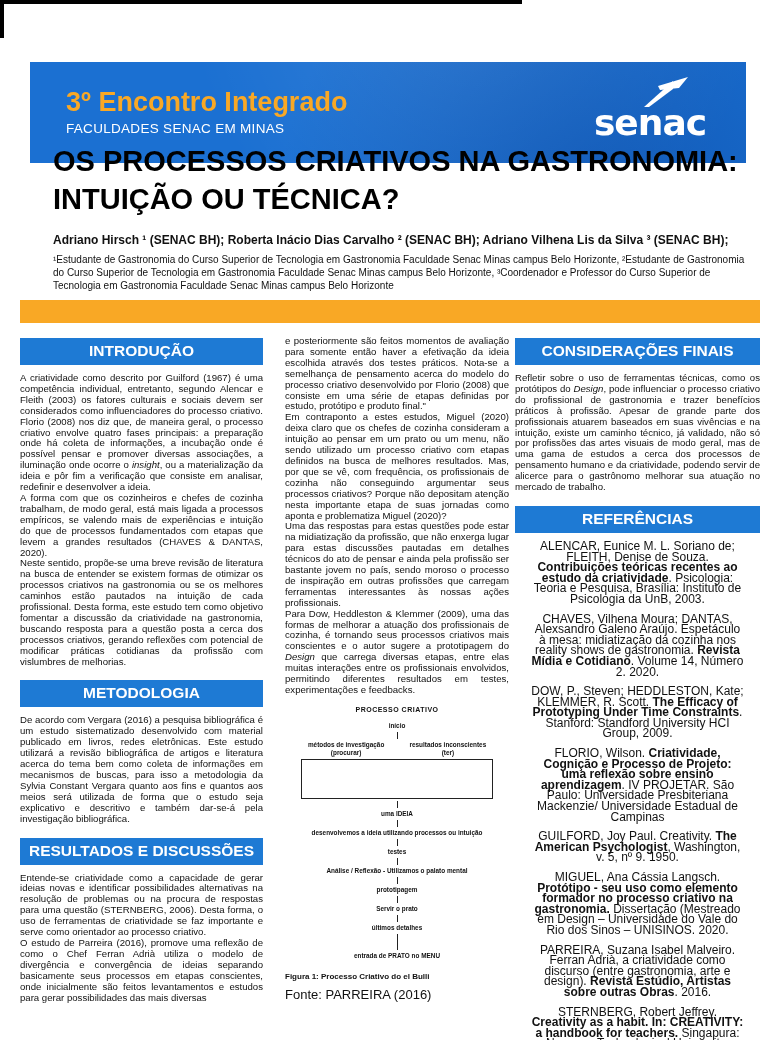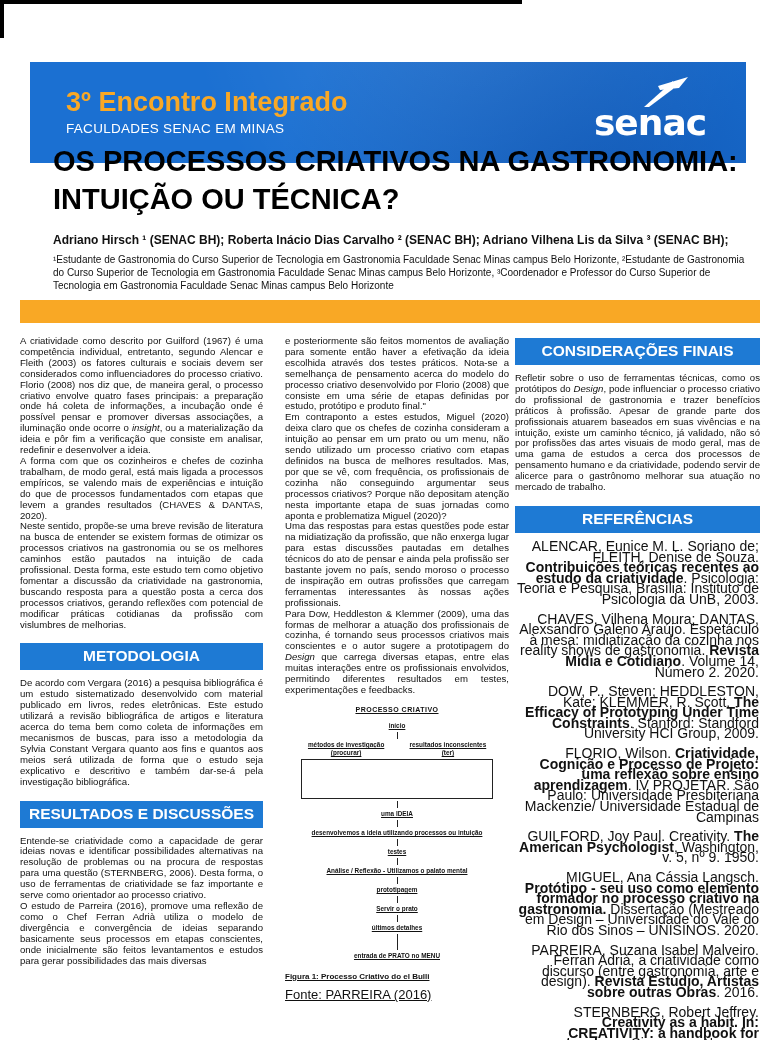--- a/index.html
+++ b/index.html
@@ -33,25 +33,25 @@
   .col{display:block;}
   #col-left{width:243px;}
   #col-mid{width:224px;margin-left:22px;}
   #col-right{width:245px;margin-left:6px;}
 
   .sec-head{background:#1E7AD4;color:#fff;font-weight:bold;font-size:15.5px;
             text-align:center;padding:4px 0 5px;margin:13px 0 8px;}
   .sec-head.first{margin-top:2px;}
 
   .bp{font-size:9.6px;line-height:10.9px;text-align:justify;margin:0;}
-  .ref{font-size:14px;line-height:10.6px;text-align:right;margin:0 1px 9px;}
+  .ref{font-size:12px;line-height:10.6px;text-align:center;margin:0 16px 9px;}
   .it{font-style:italic;}
   .bd{font-weight:bold;}
 
-  .fig{margin-top:10px;text-decoration:underline;}
+  .fig{margin-top:10px;}
   .flow{display:flex;flex-direction:column;align-items:center;font-weight:bold;}
   .flow-title{font-size:7px;letter-spacing:.5px;margin-bottom:9px;font-weight:bold;text-align:center;}
   .fnode{font-size:6.4px;line-height:1.25;text-align:center;max-width:200px;}
   .conn{width:1px;background:#222;height:7px;margin:2px 0;}
   .conn.tall{height:16px;}
   .branch{width:192px;}
   .branch-labels{display:flex;justify-content:space-between;font-size:6.4px;text-align:center;line-height:1.25;}
   .branch-labels .bl{width:47%;}
   .branch-box{height:38px;border:1.2px solid #222;margin-top:2px;}
   .fig-cap{margin-top:12px;font-size:8px;font-weight:bold;text-align:left;}
@@ -80,20 +80,21 @@
 <section class="title-block">
   <h1 class="poster-title">OS PROCESSOS CRIATIVOS NA GASTRONOMIA: INTUIÇÃO OU TÉCNICA?</h1>
   <div class="authors">Adriano Hirsch ¹ (SENAC BH); Roberta Inácio Dias Carvalho ² (SENAC BH); Adriano Vilhena Lis da Silva ³ (SENAC BH);</div>
   <div class="affil">¹Estudante de Gastronomia do Curso Superior de Tecnologia em Gastronomia Faculdade Senac Minas campus Belo Horizonte, ²Estudante de Gastronomia do Curso Superior de Tecnologia em Gastronomia Faculdade Senac Minas campus Belo Horizonte, ³Coordenador e Professor do Curso Superior de Tecnologia em Gastronomia Faculdade Senac Minas campus Belo Horizonte</div>
 </section>
 
 <div class="orange-bar"></div>
 
 <main>
   <div class="col" id="col-left">
+      <div class="sec-head first">INTRODUÇÃO</div>
       <p class="bp"><span>A criatividade como descrito por Guilford (1967) é uma competência individual, entretanto, segundo Alencar e Fleith (2003) os fatores culturais e sociais devem ser considerados como influenciadores do processo criativo. Florio (2008) nos diz que, de maneira geral, o processo criativo envolve quatro fases principais: a preparação onde há coleta de informações, a incubação onde é possível pensar e promover diversas associações, a iluminação onde ocorre o </span><span class="it ">insight</span><span>, ou a materialização da ideia e pôr fim a verificação que consiste em analisar, redefinir e desenvolver a ideia.</span></p>
       <p class="bp"><span>A forma com que os cozinheiros e chefes de cozinha trabalham, de modo geral, está mais ligada a processos empíricos, se valendo mais de experiências e intuição do que de processos fundamentados com etapas que levem a grandes resultados (CHAVES &amp; DANTAS, 2020).</span></p>
       <p class="bp"><span>Neste sentido, propõe-se uma breve revisão de literatura na busca de entender se existem formas de otimizar os processos criativos na gastronomia ou se os melhores caminhos estão pautados na intuição de cada profissional. Desta forma, este estudo tem como objetivo fomentar a discussão da criatividade na gastronomia, buscando resposta para a questão posta a cerca dos processos criativos, gerando reflexões com potencial de modificar práticas cotidianas da profissão com vislumbres de melhorias.</span></p>
       <div class="sec-head">METODOLOGIA</div>
       <p class="bp"><span>De acordo com Vergara (2016) a pesquisa bibliográfica é um estudo sistematizado desenvolvido com material publicado em livros, redes eletrônicas. Este estudo utilizará a revisão bibliográfica de artigos e literatura acerca do tema bem como coleta de informações em mecanismos de buscas, para isso a metodologia da Sylvia Constant Vergara quanto aos fins e quantos aos meios será utilizada de forma que o estudo seja explicativo e descritivo e também dar-se-á pela investigação bibliográfica.</span></p>
       <div class="sec-head">RESULTADOS E DISCUSSÕES</div>
       <p class="bp"><span>Entende-se criatividade como a capacidade de gerar ideias novas e identificar possibilidades alternativas na resolução de problemas ou na procura de respostas para uma questão (STERNBERG, 2006). Desta forma, o uso de ferramentas de criatividade se faz importante e serve como orientador ao processo criativo.</span></p>
       <p class="bp"><span>O estudo de Parreira (2016), promove uma reflexão de como o Chef Ferran Adrià utiliza o modelo de divergência e convergência de ideias separando basicamente seus processos em etapas conscientes, onde inicialmente são feitos levantamentos e estudos para gerar possibilidades das mais diversas</span></p>
     </div>
   <div class="col" id="col-mid">

